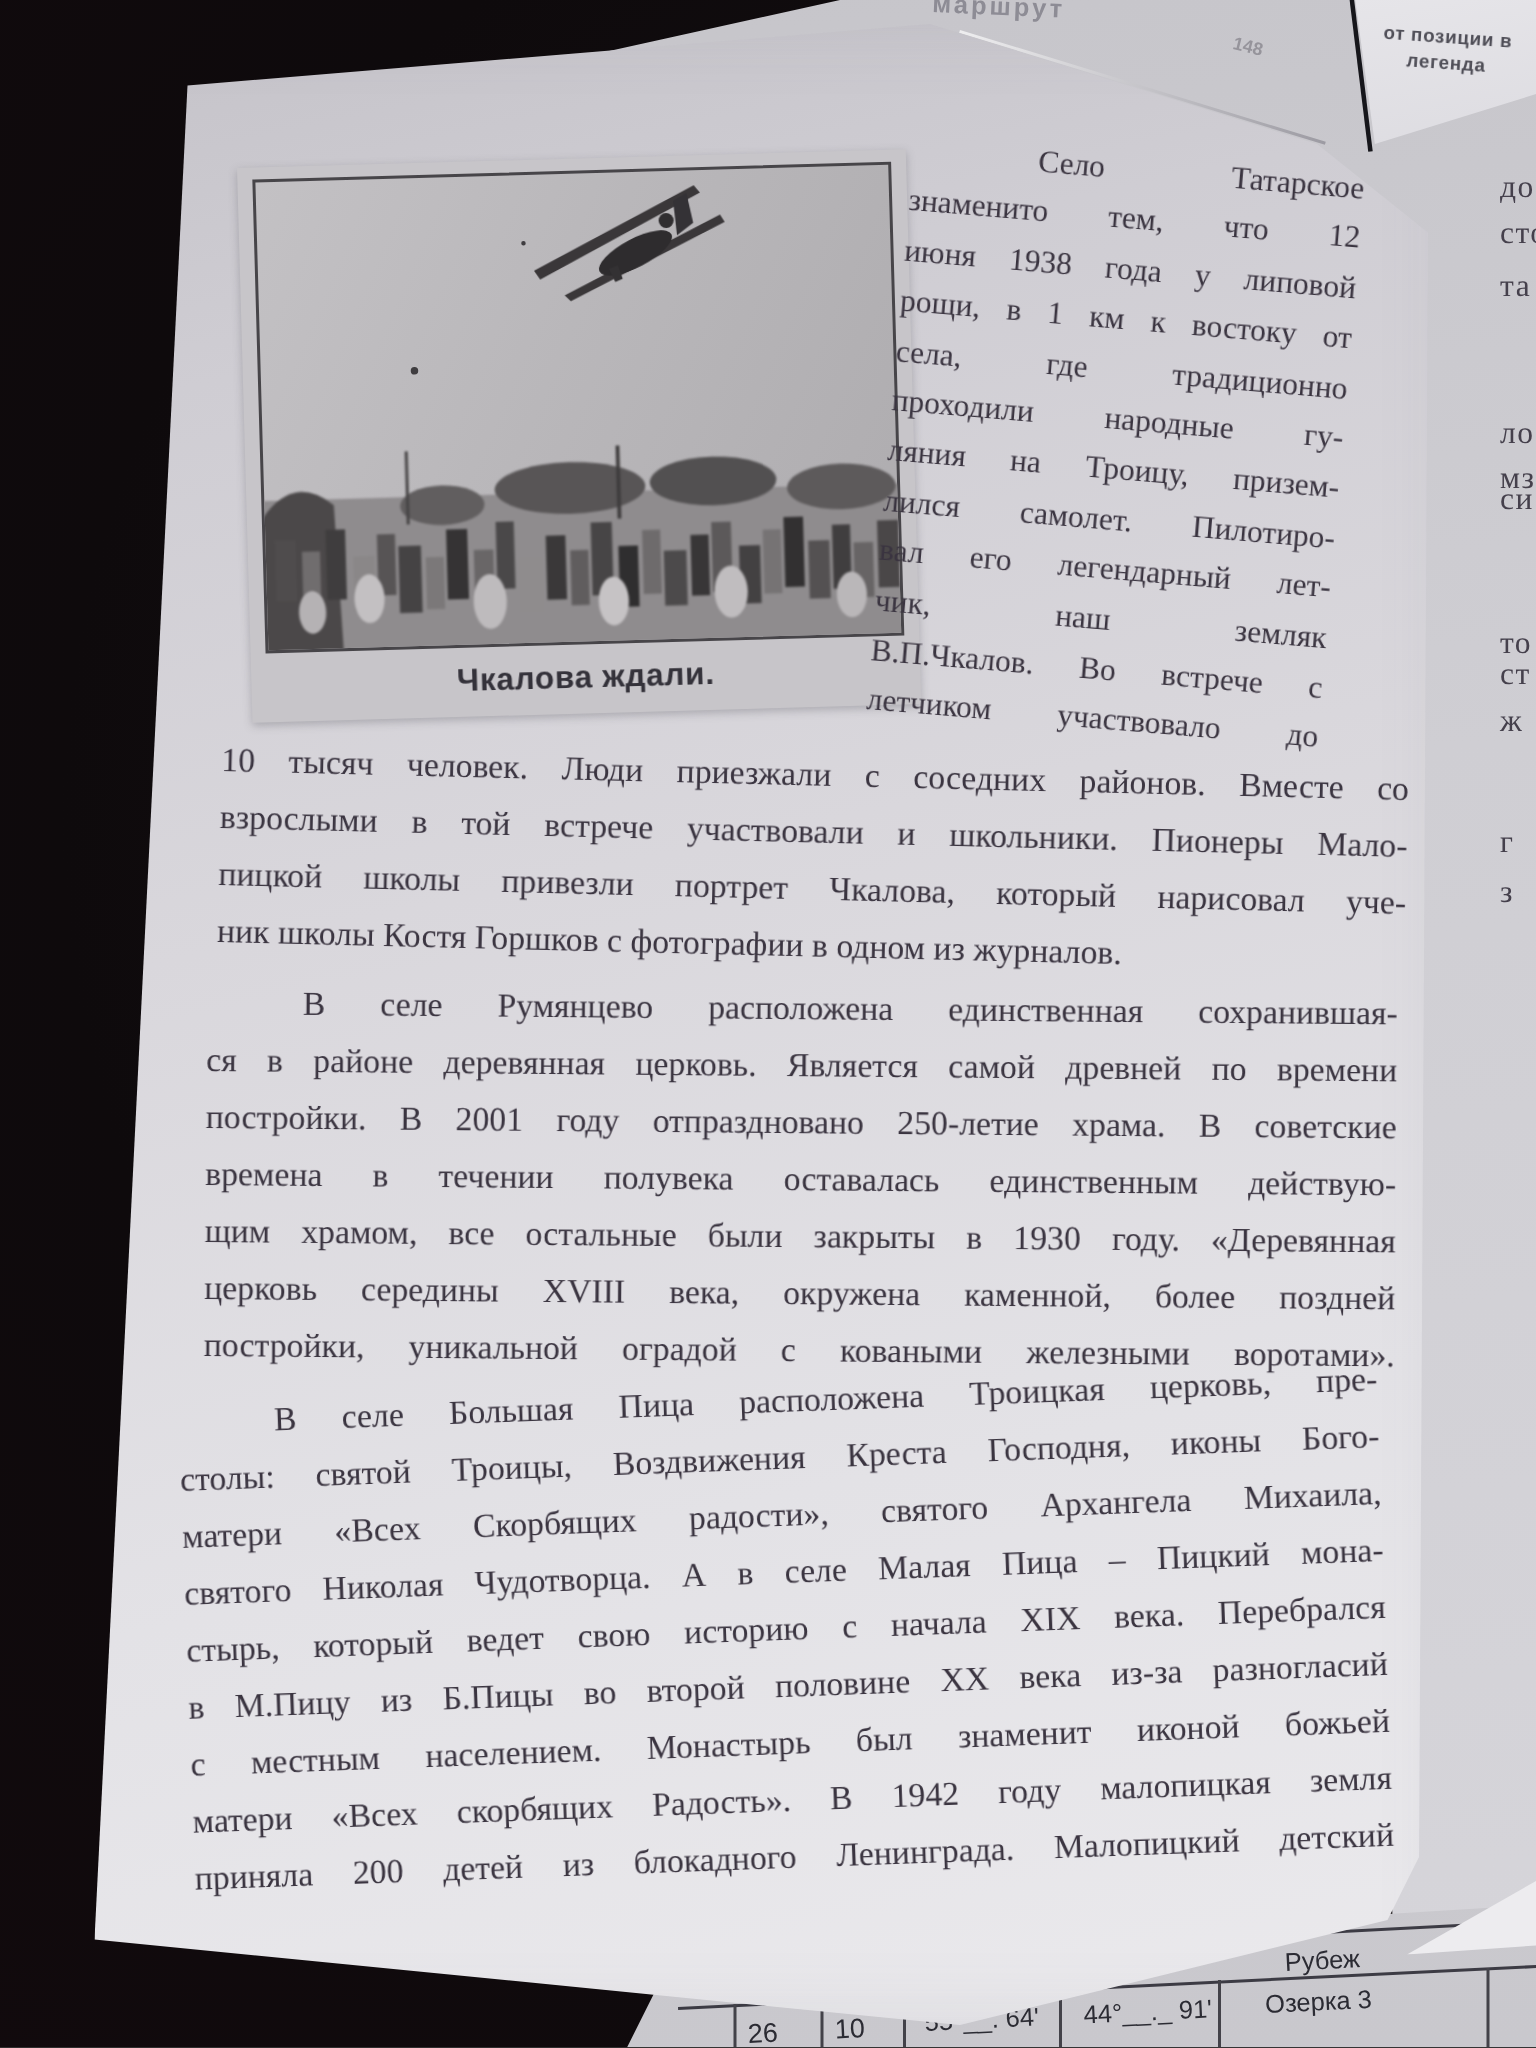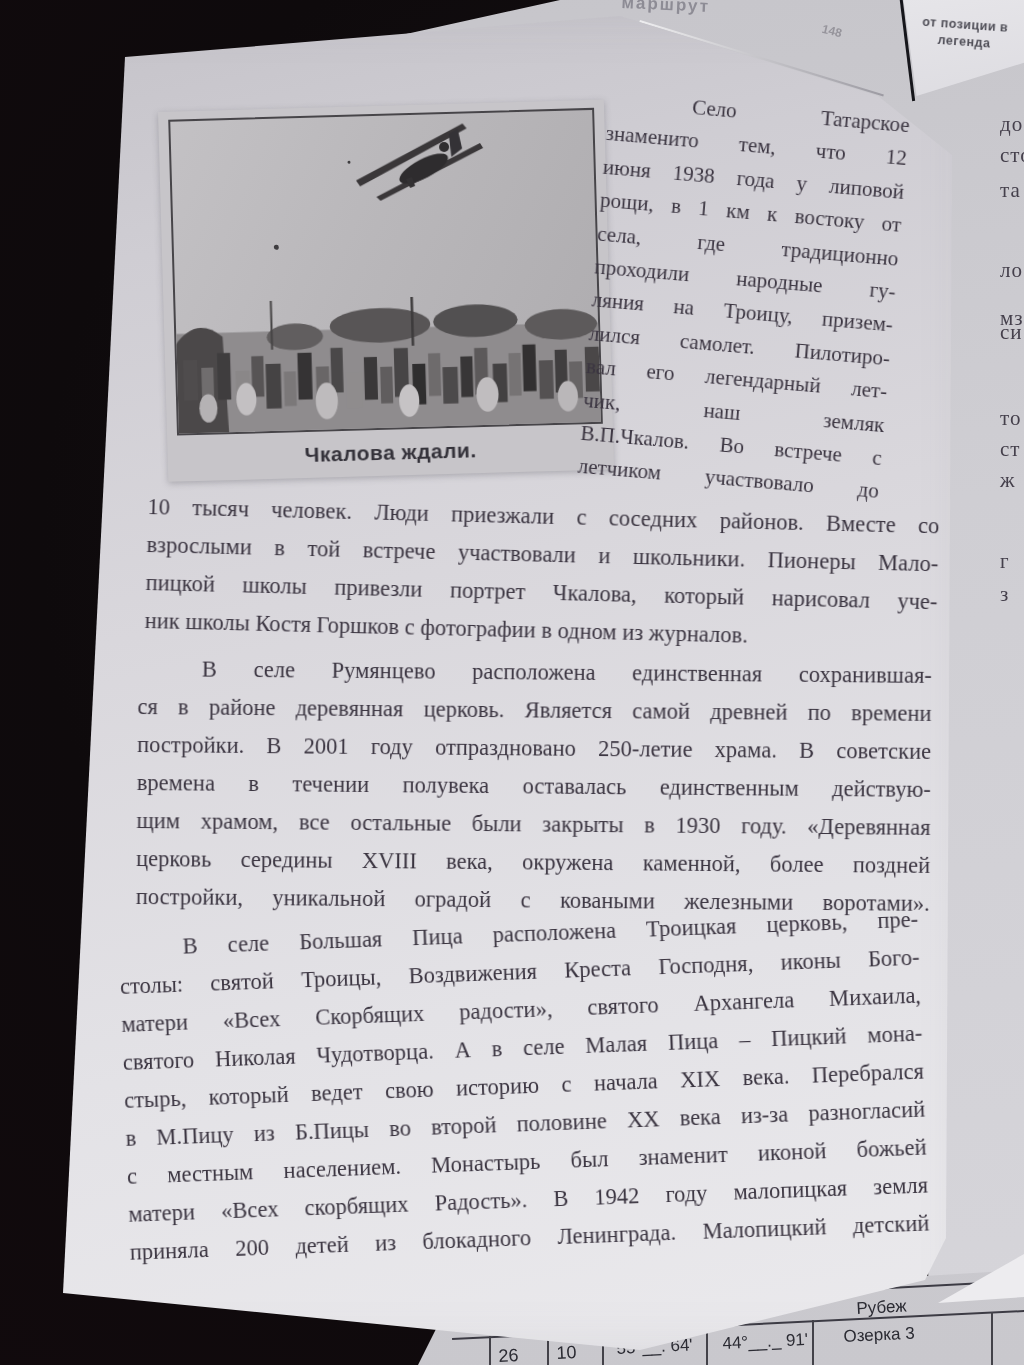--- a/index.html
+++ b/index.html
@@ -81,24 +81,24 @@
   <div class="abs faint-small-text">148</div>
 
   <div class="abs tr-card"></div>
   <div class="abs tr-card-line"></div>
   <div class="abs tr-card-text">от позиции в
 легенда</div>
 
   <span class="abs edge-frag" style="top:112px">до</span>
   <span class="abs edge-frag" style="top:143px">сто</span>
   <span class="abs edge-frag" style="top:178px">та</span>
-  <span class="abs edge-frag" style="top:258px">ло</span>
+  <span class="abs edge-frag" style="top:276px">ло</span>
   <span class="abs edge-frag" style="top:306px">мз</span>
   <span class="abs edge-frag" style="top:320px">си</span>
-  <span class="abs edge-frag" style="top:406px">то</span>
+  <span class="abs edge-frag" style="top:416px">то</span>
   <span class="abs edge-frag" style="top:437px">ст</span>
   <span class="abs edge-frag" style="top:468px">ж</span>
   <span class="abs edge-frag" style="top:549px">г</span>
   <span class="abs edge-frag" style="top:582px">з</span>
 
   <div class="abs sheet-table"></div>
   <div class="abs tbl-line-h" style="left:832px;top:1290px;width:196px;transform:rotate(-3deg)"></div>
   <div class="abs tbl-text" style="left:856px;top:1299px;font-size:17px;transform:rotate(-3deg)">Рубеж</div>
   <div class="abs tbl-line-h" style="left:452px;top:1338px;width:576px;transform:rotate(-2.8deg)"></div>
   <div class="abs tbl-line-v" style="left:489px;top:1336px;height:34px"></div>

